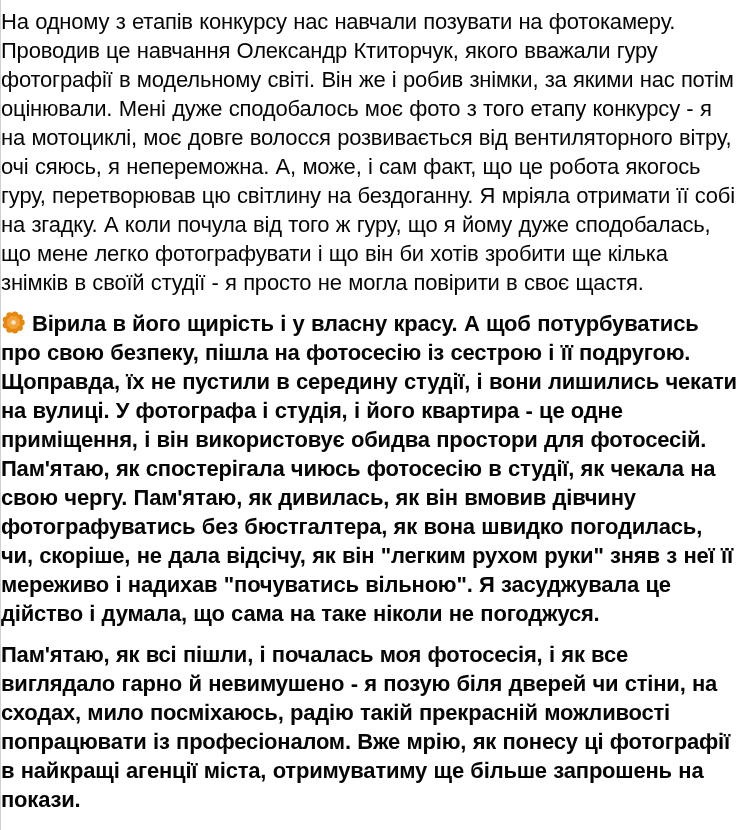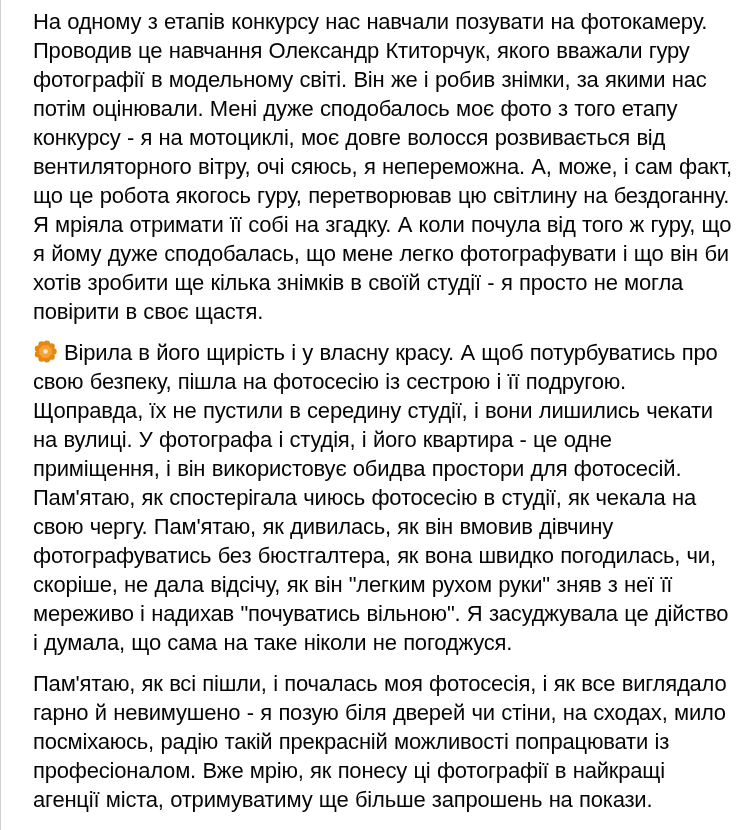--- a/index.html
+++ b/index.html
@@ -12,35 +12,36 @@
     height: 830px;
     overflow: hidden;
     font-family: "Liberation Sans", "DejaVu Sans", sans-serif;
   }
   .post-card {
     box-sizing: border-box;
     width: 751px;
     height: 830px;
     background: #ffffff;
     border-left: 1px solid #ced0d4;
-    padding: 7px 14px 0 32px;
+    padding: 7px 14px 0 0;
     overflow: hidden;
   }
   .post-text {
     color: #050505;
     font-size: 22px;
     line-height: 29px;
     letter-spacing: -0.2px;
     word-spacing: 0.5px;
   }
   .post-text p {
     margin: 0;
   }
   .paragraph-2 {
     margin-top: 12px !important;
+    font-weight: bold;
   }
   .emoji {
     display: inline-block;
     width: 25px;
     height: 25px;
     vertical-align: -4px;
     margin-right: 6px;
   }
   .emoji svg {
     display: block;

